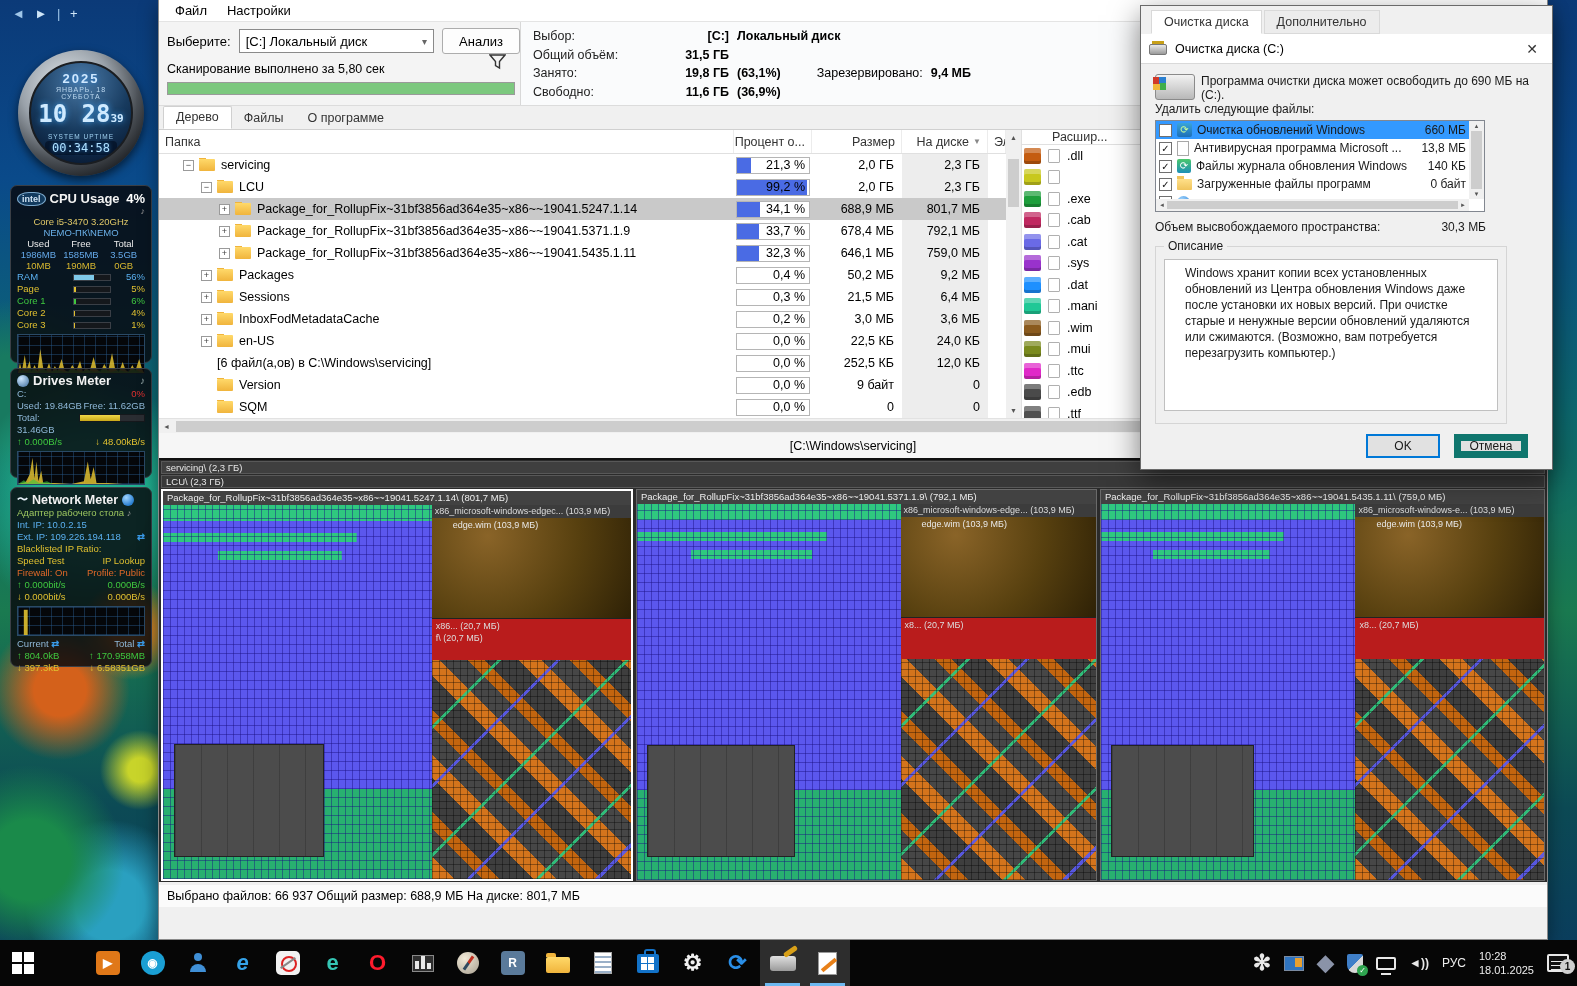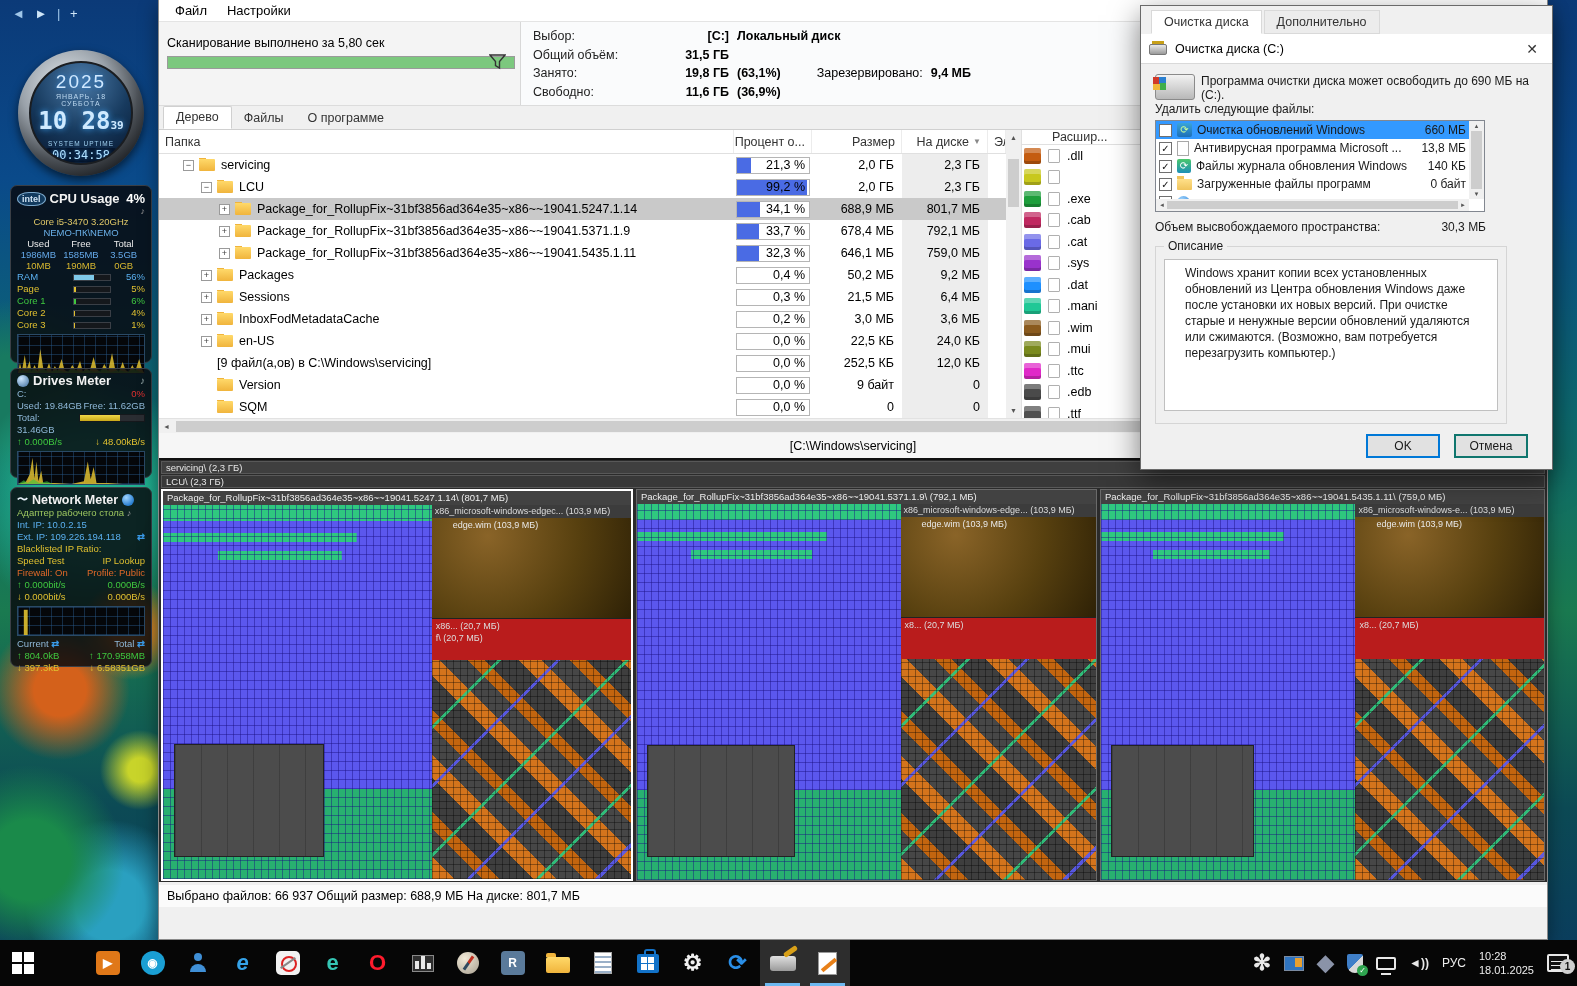--- a/index.html
+++ b/index.html
@@ -19,21 +19,21 @@
   #gadget-nav{position:absolute;left:12px;top:6px;color:#9fc6e8;font-size:13px;letter-spacing:3px}
   #gadget-nav b{color:#cfe6f8;font-weight:normal}
   .gadget{position:absolute;background:rgba(8,10,14,.84);border:1px solid #3a3f46;border-radius:7px;color:#dfe8f0}
   
   #clock{position:absolute;left:18px;top:50px;width:126px;height:126px;border-radius:50%;
     background:radial-gradient(circle at 38% 30%,#e8eef2,#9aa2aa 38%,#4a4f55 62%,#23262a 78%,#6a7077 92%);
     box-shadow:0 4px 10px rgba(0,0,0,.6);display:flex;align-items:center;justify-content:center}
   #clock .face{width:104px;height:104px;border-radius:50%;overflow:hidden;text-align:center;
     background:radial-gradient(circle at 50% 18%,#4a7aa8,#173a5e 52%,#0b1f3a 85%);
     border:2px solid #1a1d21;padding-top:8px}
-  .c-year{font-size:19px;font-weight:normal;color:#cfe8ff;letter-spacing:2px;text-shadow:0 0 4px #2a7ac8}
+  .c-year{font-size:13px;font-weight:bold;color:#cfe8ff;letter-spacing:2px;text-shadow:0 0 4px #2a7ac8}
   .c-date,.c-wday{font-size:7px;color:#bcd8f0;letter-spacing:1px}
   .c-time{font-family:"DejaVu Sans Mono",monospace;font-size:24px;font-weight:bold;color:#cfeaff;
     text-shadow:0 0 6px #3a9ae8;line-height:24px;margin-top:2px}
   .c-time small{font-size:11px}
   .c-upl{font-size:6.5px;color:#9fd0f0;letter-spacing:1px;margin-top:2px}
   .c-upt{font-family:"DejaVu Sans Mono",monospace;font-size:12px;color:#aee0ff;background:rgba(0,10,26,.55);
     margin:1px 14px 0;border-radius:4px;text-shadow:0 0 4px #2a7ac8}
   
   #cpu{left:10px;top:185px;width:142px;height:178px;padding:5px 6px;font-size:9.5px}
   .g-head{display:flex;align-items:center;gap:4px;font-size:13px;font-weight:bold;color:#f2f2f2}
@@ -203,21 +203,21 @@
   .lb-vscroll{position:absolute;right:0;top:0;bottom:12px;width:15px;background:#f0f0f0;display:flex;flex-direction:column;align-items:center;font-size:6px;color:#555;justify-content:space-between;padding:2px 0}
   .lb-vthumb{width:11px;flex:1;margin:2px;background:#cdcdcd}
   .lb-hscroll{position:absolute;left:0;right:15px;bottom:0;height:12px;background:#f0f0f0;display:flex;align-items:center;justify-content:space-between;font-size:6px;color:#555;padding:0 3px}
   .lb-hthumb{height:8px;flex:1;margin:0 2px;background:#cdcdcd}
   .space-row{display:flex;margin-top:8px}
   .space-row .v{margin-left:auto;padding-right:52px}
   .groupbox{margin-top:12px;border:1px solid #d5d5d5;position:relative;padding:12px 8px 8px;width:352px;height:178px}
   .groupbox .legend{position:absolute;top:-8px;left:8px;background:#f0f0f0;padding:0 4px}
   .desc-box{background:#fff;border:1px solid #c0c0c0;height:152px;padding:5px 20px;line-height:16px}
   #dlg-btns{display:flex;justify-content:flex-end;gap:14px;padding:10px 10px 0}
-  .btn{width:74px;height:24px;border:2px solid #0f766e;background:#e1e1e1;font-size:12px;display:flex;align-items:center;justify-content:center}
+  .btn{width:74px;height:24px;border:7px solid #0f766e;background:#e1e1e1;font-size:12px;display:flex;align-items:center;justify-content:center}
   .btn.default{border:2px solid #0078d7}
   
   #taskbar{position:absolute;left:0;bottom:0;width:1577px;height:46px;background:#060606;display:flex;align-items:center}
   .tb-slot{width:45px;height:46px;display:flex;align-items:center;justify-content:center;position:relative;flex:none}
   .tb-slot.active{background:#2d2d2d}
   .tb-slot.active::after{content:"";position:absolute;left:5px;right:5px;bottom:0;height:3px;background:#6cb8f0}
   .ico-box{display:flex;align-items:center;justify-content:center;font-weight:bold}
   .win-logo{display:grid;grid-template-columns:10px 10px;grid-template-rows:10px 10px;gap:2px}
   .win-logo i{background:#fff}
   .ik-person{position:relative;width:20px;height:20px}
@@ -419,20 +419,28 @@
       </div>
   </div>
 
   <div id="wiztree">
     <div id="wt-menu">
       <span>Файл</span>
       <span>Настройки</span>
     </div>
     <div id="wt-toolbar">
       <div id="tb-left">
+        <div class="tb-row1">
+          <span>Выберите:</span>
+          <span class="wt-select">
+            <span>[C:] Локальный диск</span>
+              <span class="chev">▾</span>
+          </span>
+          <span class="wt-btn">Анализ</span>
+        </div>
         <div class="scan-line">Сканирование выполнено за 5,80 сек</div>
         <div class="wt-progress"></div>
         <span class="funnel">
           <svg width="17" height="16" viewBox="0 0 17 16">
               <path d="M1,1 H16 L10.5,7.5 V14 L6.5,11.5 V7.5 Z" fill="none" stroke="#333" stroke-width="1.4"></path>
             </svg>
         </span>
       </div>
       <div id="tb-sum">
         <div class="sum-row">
@@ -616,21 +624,21 @@
                   <span class="pcttext">0,0 %</span>
                 </div>
               </div>
               <div class="c-size">22,5 КБ</div>
               <div class="c-disk">24,0 КБ</div>
               <div></div>
             </div>
             <div class="trow">
               <div class="c-folder" style="padding-left: 42px;">
                 <span class="exp-spacer"></span>
-                <span>[9 файл(а,ов) в C:\Windows\servicing]</span>
+                <span>[6 файл(а,ов) в C:\Windows\servicing]</span>
               </div>
               <div class="c-pct">
                 <div class="pctbox">
                   <div class="pctfill" style="width: 0%;"></div>
                   <span class="pcttext">0,0 %</span>
                 </div>
               </div>
               <div class="c-size">252,5 КБ</div>
               <div class="c-disk">12,0 КБ</div>
               <div></div>

